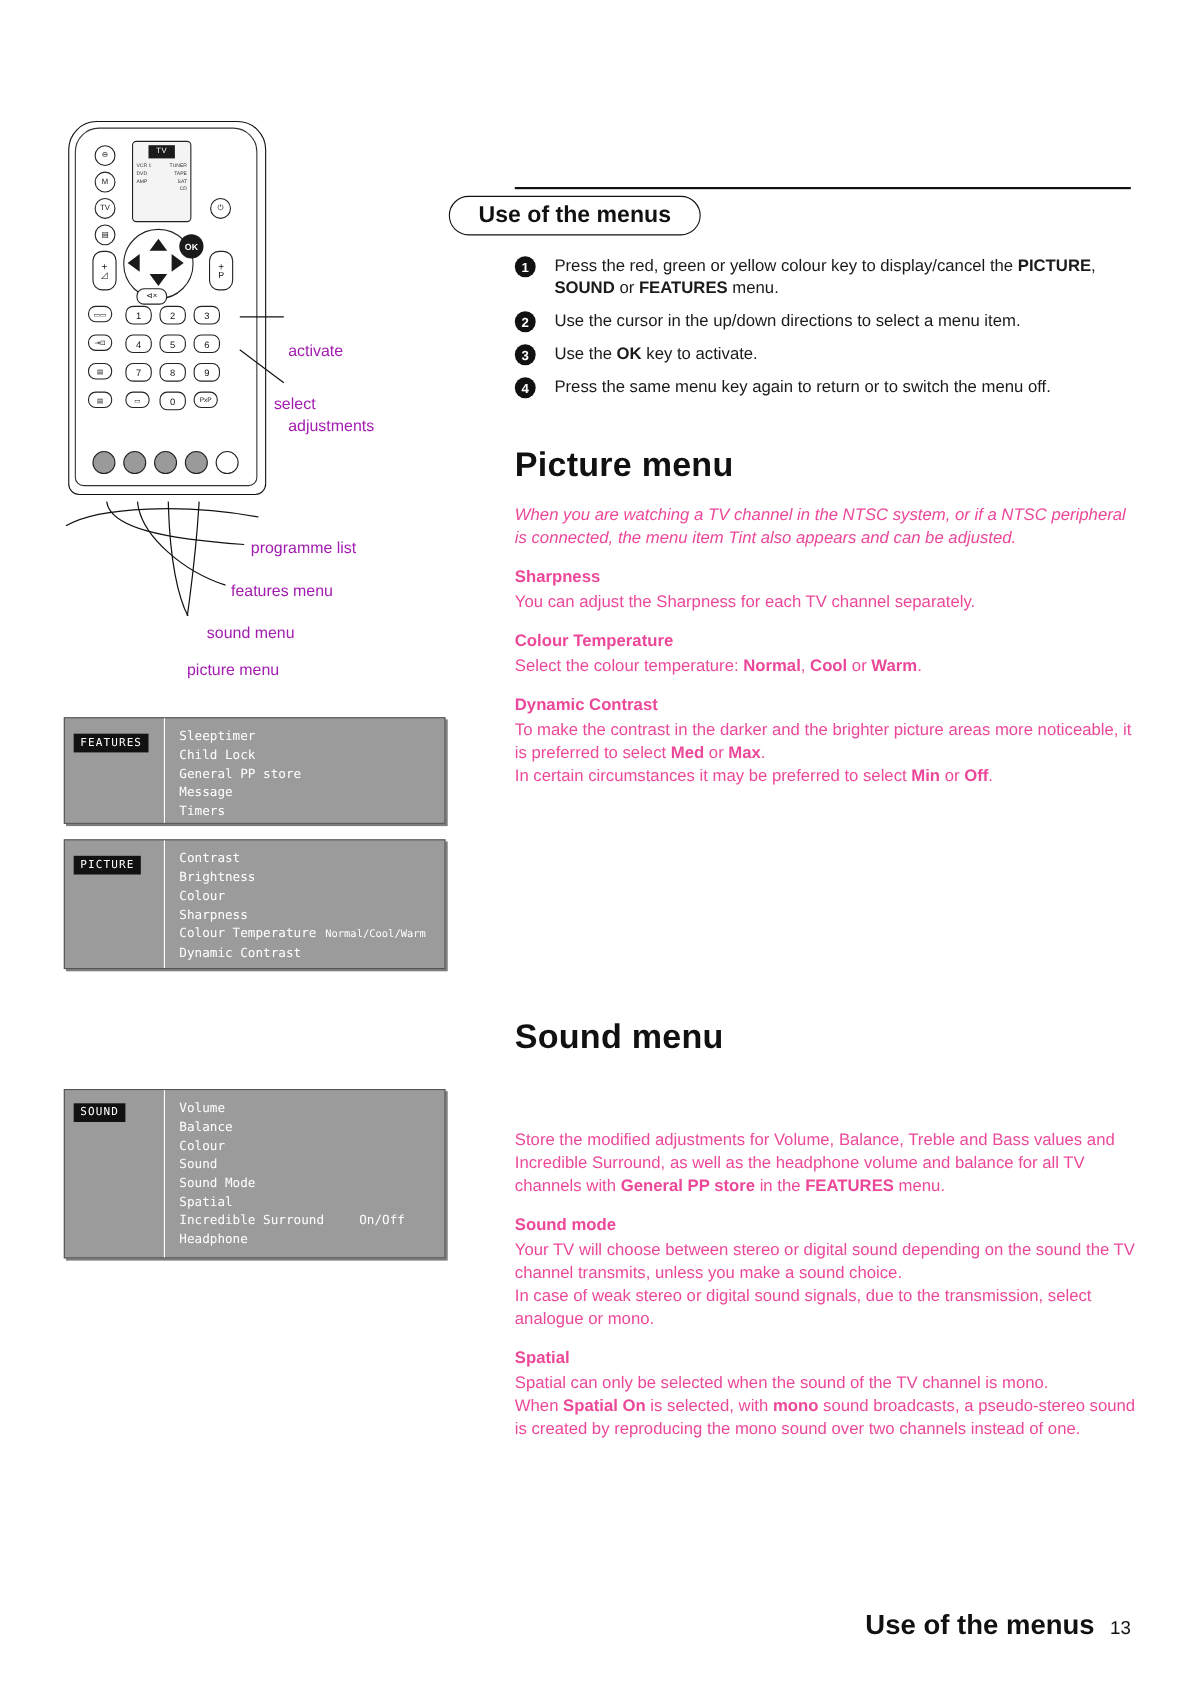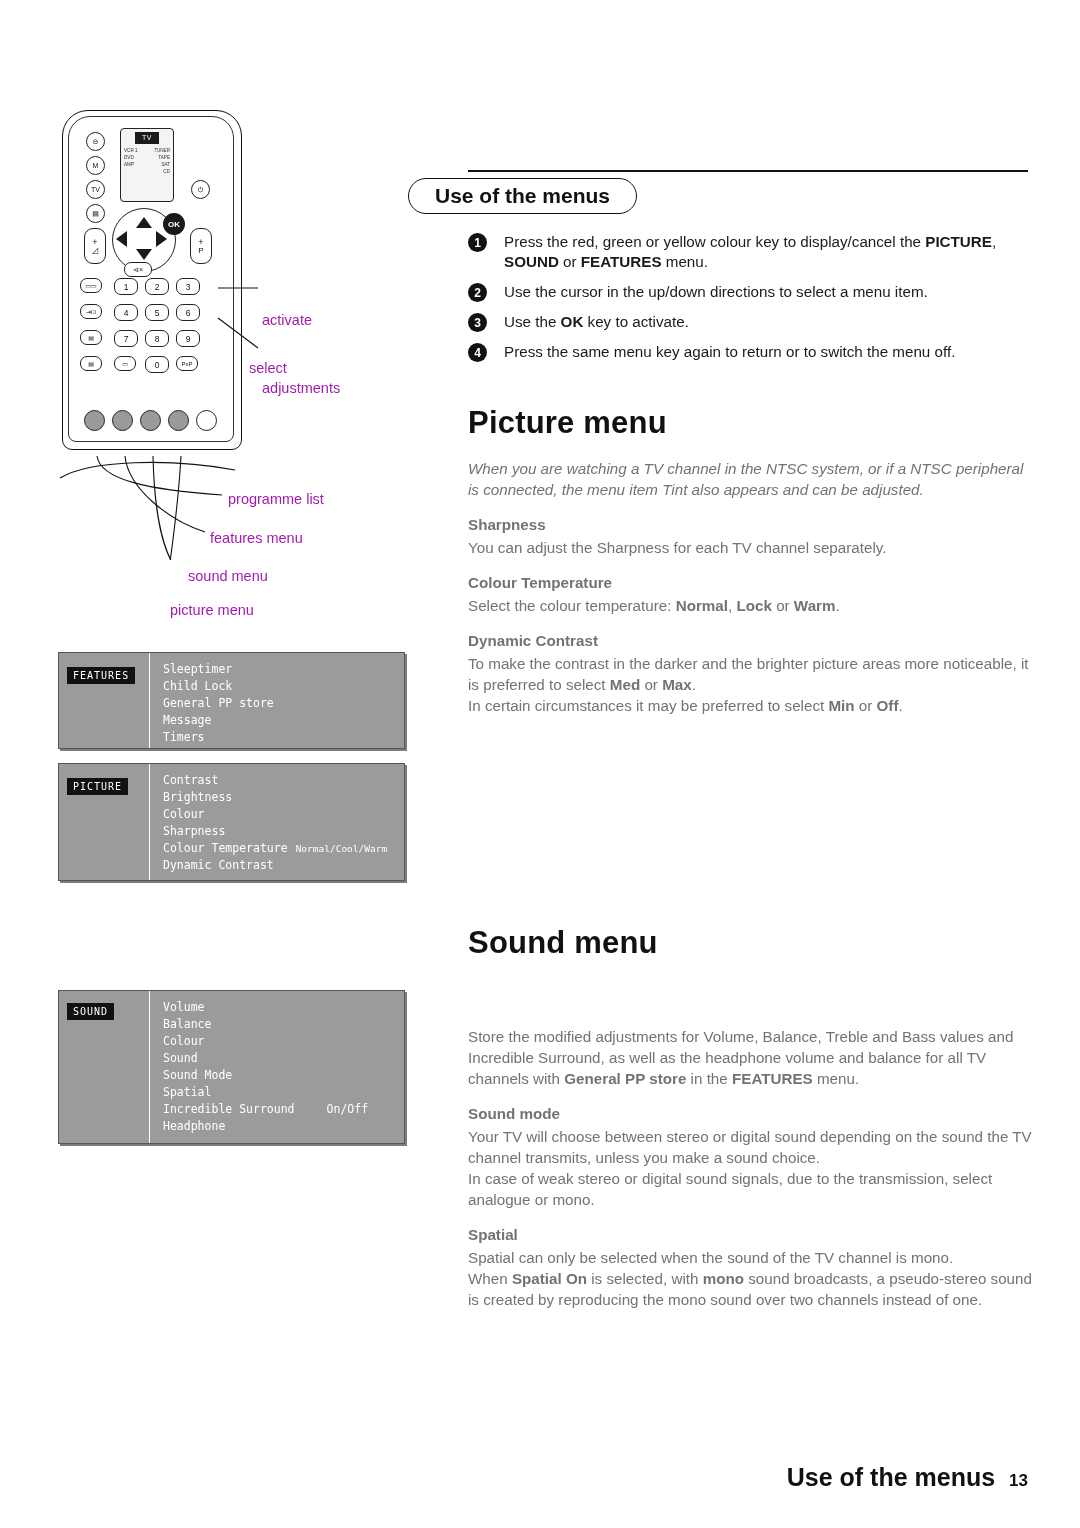--- a/index.html
+++ b/index.html
@@ -291,21 +291,21 @@
     color: #111;
     margin: 0;
     letter-spacing: 0.2px;
   }
   .body-block {
     position: absolute;
     left: 468px;
     width: 565px;
     font-size: 15.2px;
     line-height: 21px;
-    color: #737373;
+    color: #ec4899;
   }
   .body-block p { margin: 0 0 14px 0; }
   .body-block .ital {
     font-style: italic;
     line-height: 21px;
   }
   .body-block h4 {
     margin: 0 0 2px 0;
     font-size: 15.2px;
     font-weight: bold;
@@ -321,21 +321,21 @@
     align-items: baseline;
     gap: 14px;
   }
   .footer .ftitle {
     font-size: 25px;
     font-weight: bold;
     color: #111;
   }
   .footer .fnum {
     font-size: 17px;
-    font-weight: bold;
+    font-weight: normal;
     color: #111;
   }
 </style>
 </head>
 <body>
 
 <div class="page">
 
   <div class="left-col">
 
@@ -470,21 +470,21 @@
     </div>
   </div>
 
   <h2 class="section" style="top:405px;">Picture menu</h2>
 
   <div class="body-block" style="top:458px;">
     <p class="ital">When you are watching a TV channel in the NTSC system, or if a NTSC peripheral is connected, the menu item Tint also appears and can be adjusted.</p>
     <h4>Sharpness</h4>
     <p>You can adjust the Sharpness for each TV channel separately.</p>
     <h4>Colour Temperature</h4>
-    <p>Select the colour temperature: <b>Normal</b>, <b>Lock</b> or <b>Warm</b>.</p>
+    <p>Select the colour temperature: <b>Normal</b>, <b>Cool</b> or <b>Warm</b>.</p>
     <h4>Dynamic Contrast</h4>
     <p>To make the contrast in the darker and the brighter picture areas more noticeable, it is preferred to select <b>Med</b> or <b>Max</b>.<br>In certain circumstances it may be preferred to select <b>Min</b> or <b>Off</b>.</p>
   </div>
 
   <h2 class="section" style="top:925px;">Sound menu</h2>
 
   <div class="body-block" style="top:978px;margin-top:48px;">
     <p>Store the modified adjustments for Volume, Balance, Treble and Bass values and Incredible Surround, as well as the headphone volume and balance for all TV channels with <b>General PP store</b> in the <b>FEATURES</b> menu.</p>
     <h4>Sound mode</h4>
     <p>Your TV will choose between stereo or digital sound depending on the sound the TV channel transmits, unless you make a sound choice.<br>In case of weak stereo or digital sound signals, due to the transmission, select analogue or mono.</p>

